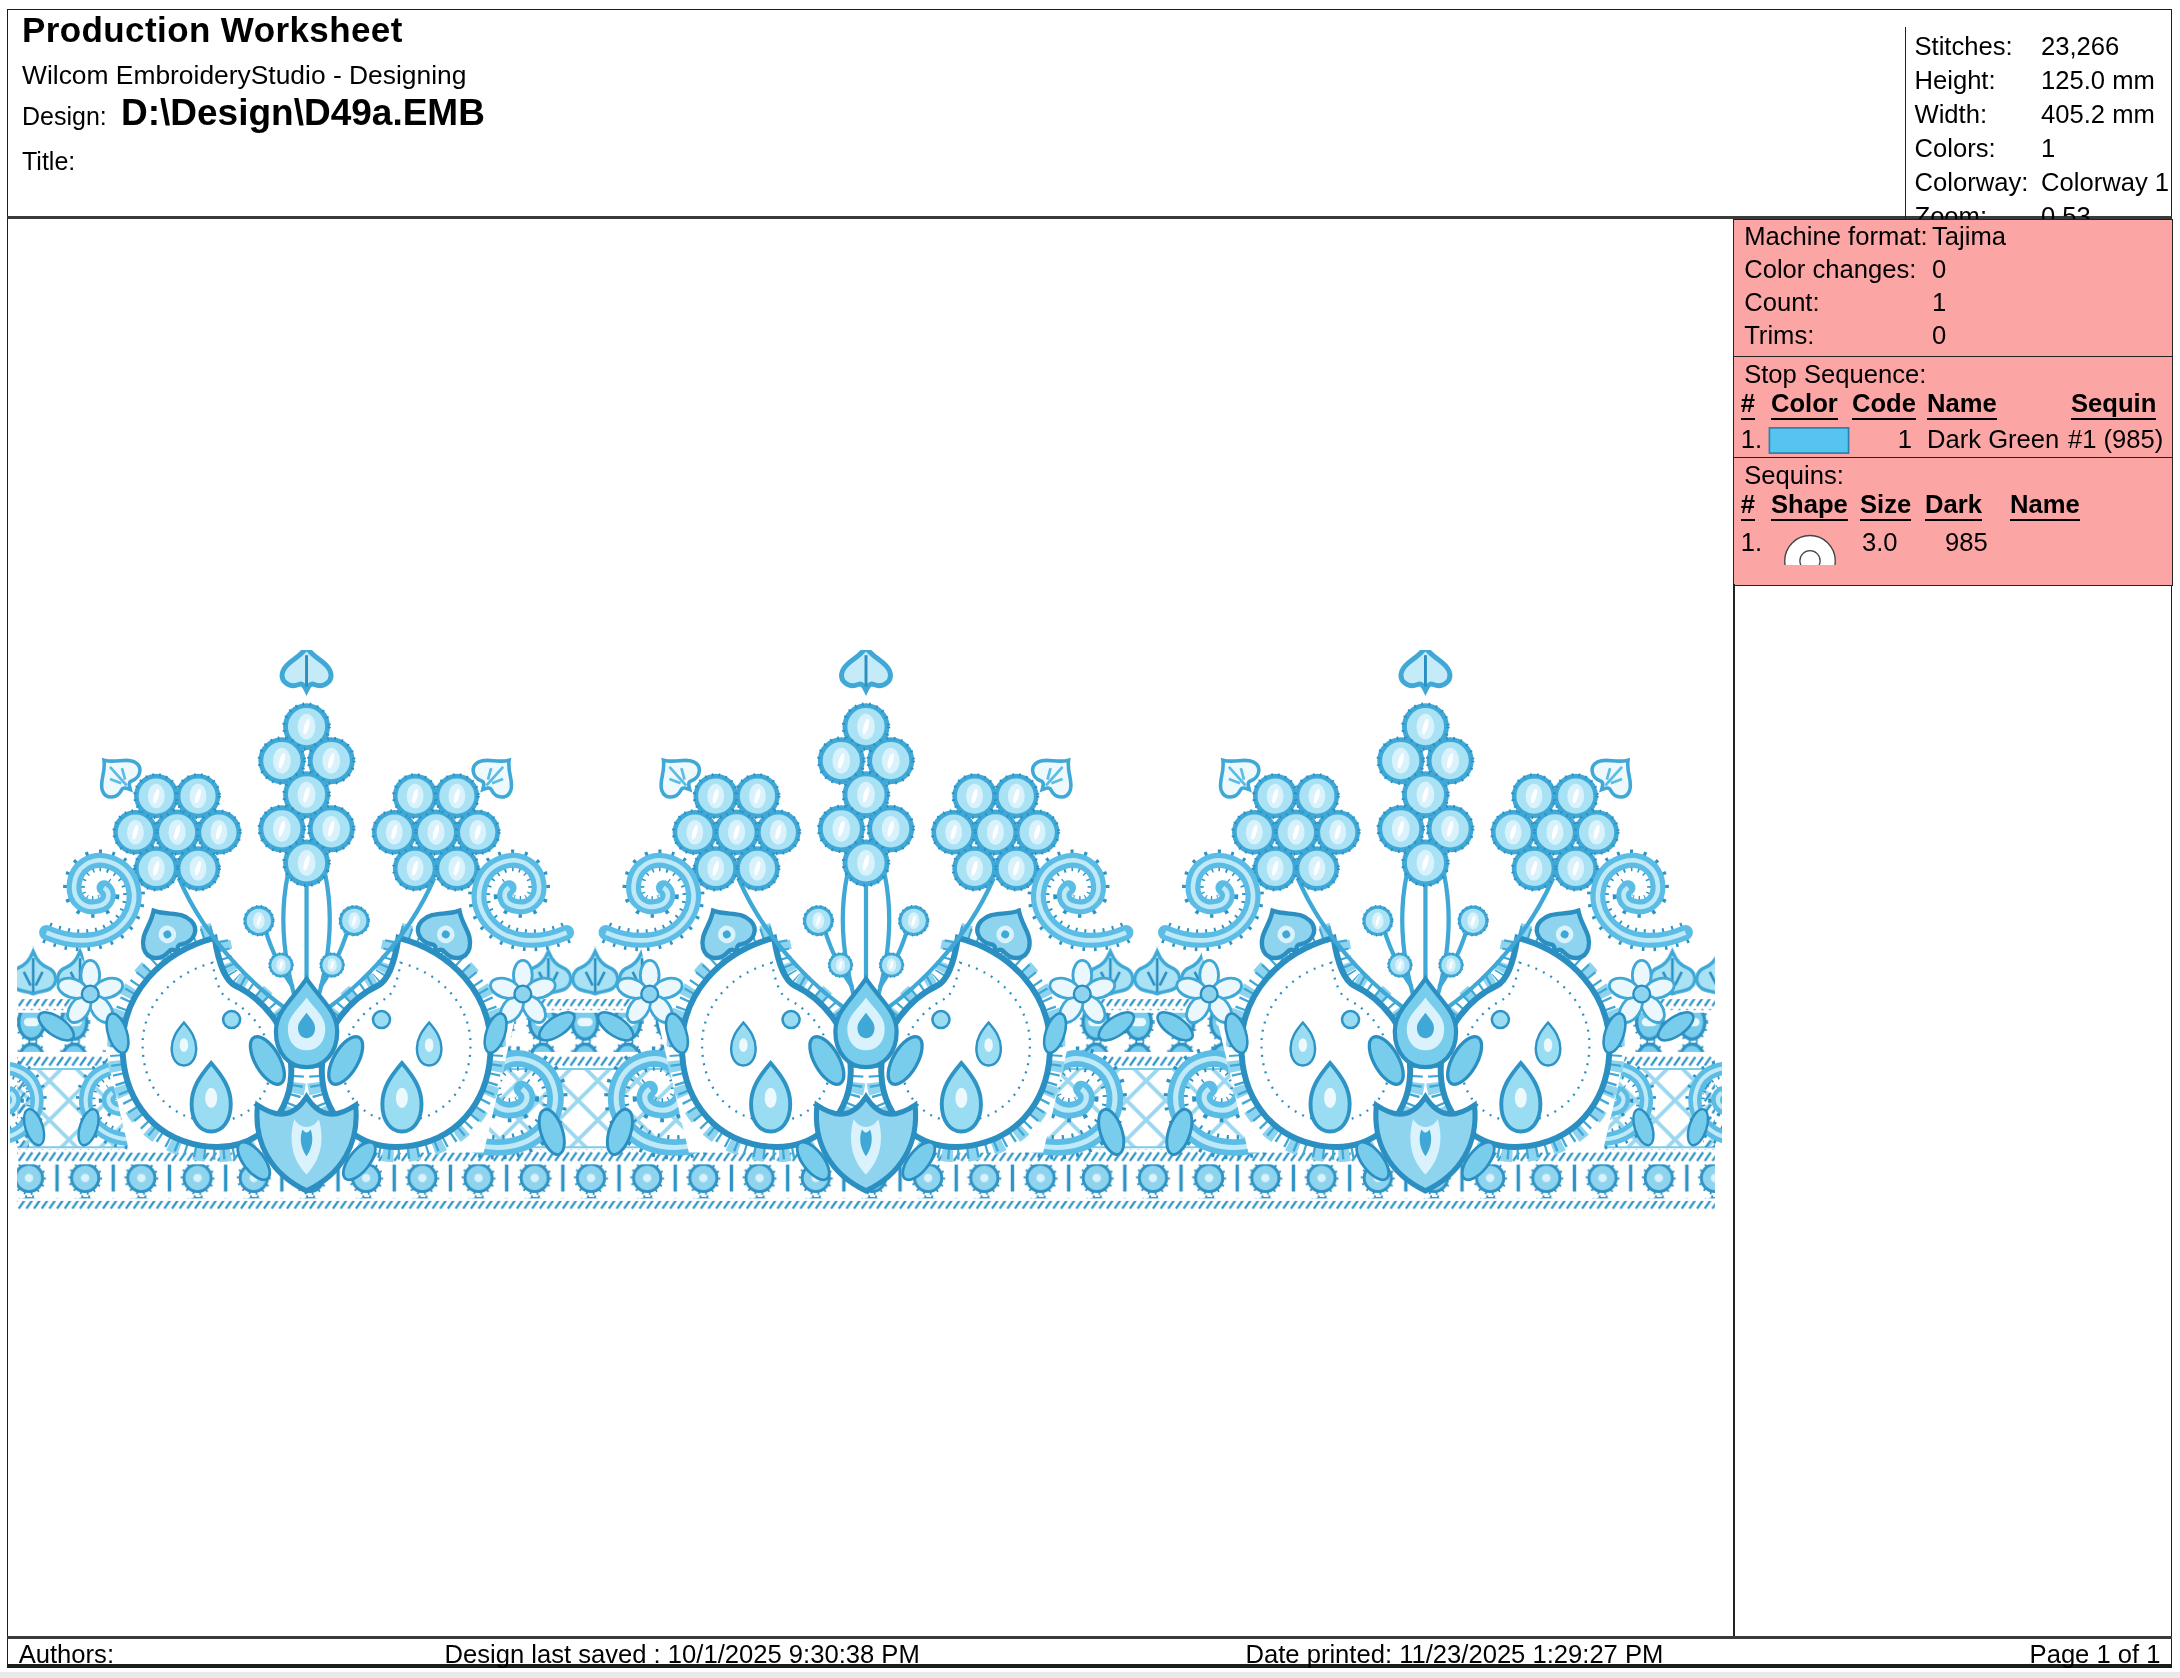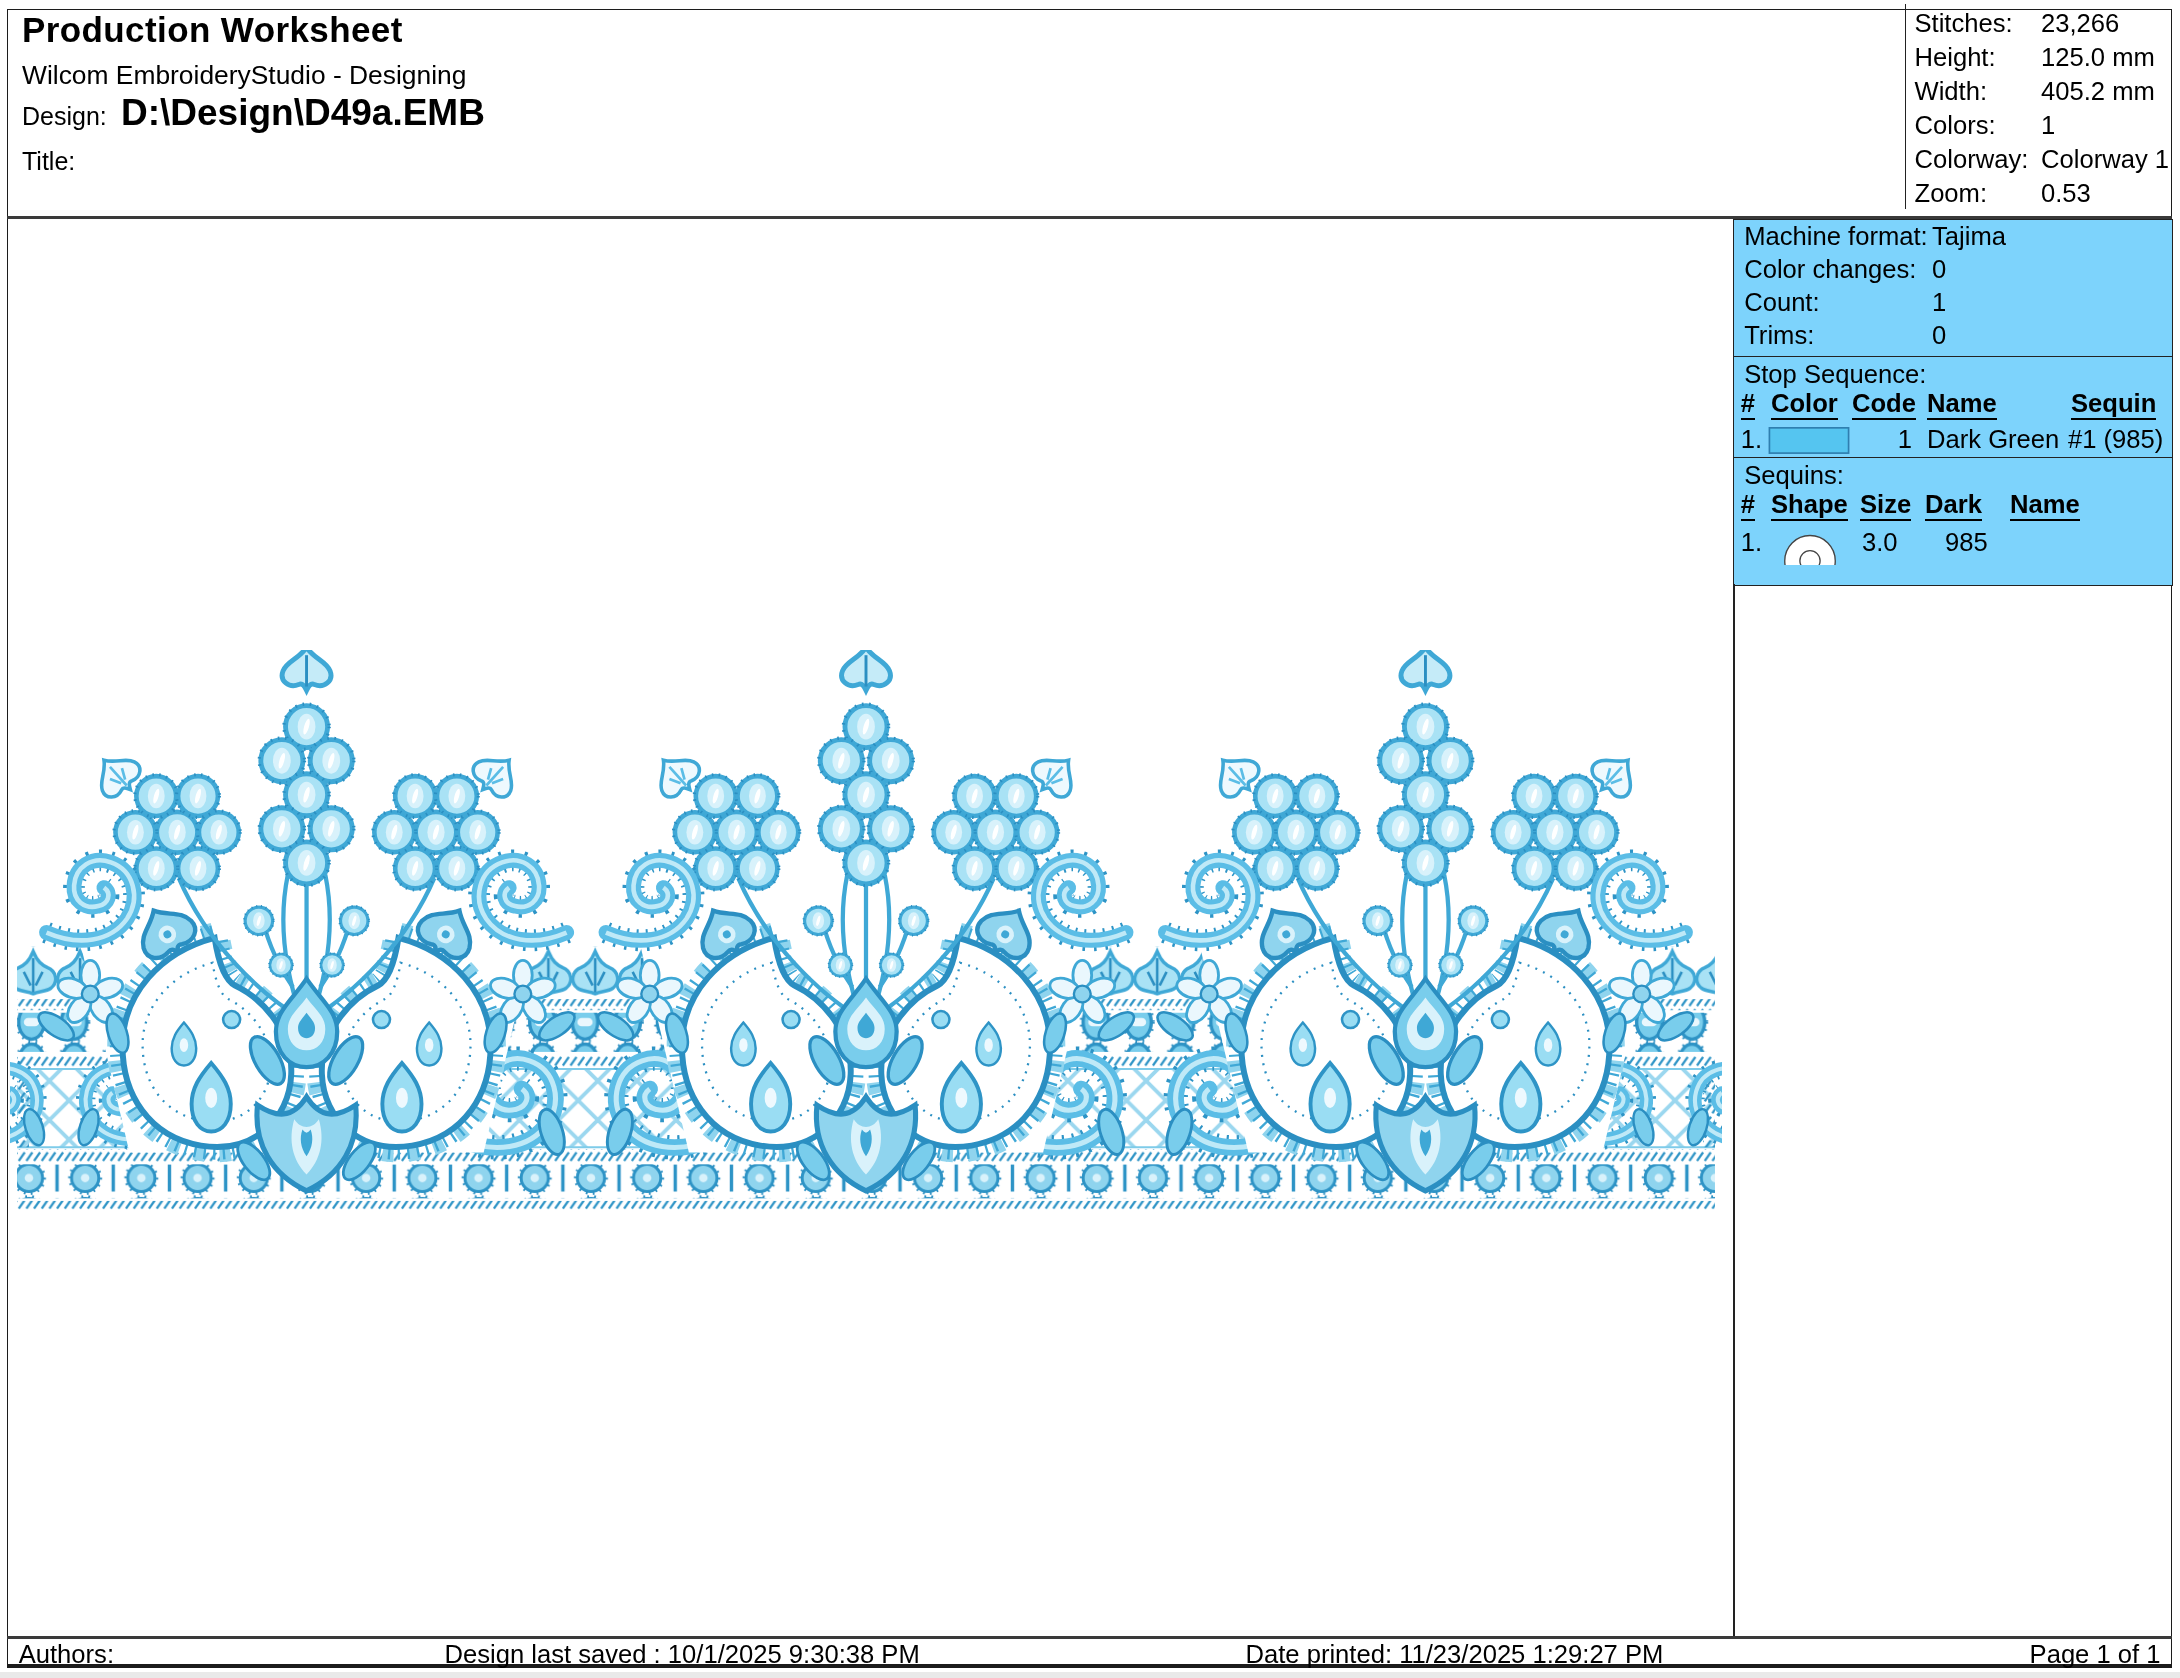--- a/index.html
+++ b/index.html
@@ -20,31 +20,31 @@
   .bottom-strip{left:0;top:1672px;width:2181px;height:6px;background:#e9e9e9;}
 
   
   .hdr-title{left:22px;top:10.2px;font-size:35px;font-weight:bold;letter-spacing:0.4px;}
   .hdr-sub{left:22px;top:60px;font-size:26.4px;}
   .hdr-design-label{left:22px;top:102px;font-size:25px;}
   .hdr-design-path{left:121px;top:92px;font-size:37px;font-weight:bold;}
   .hdr-title-label{left:22px;top:147px;font-size:25px;}
 
   .stats-box{
-    left:1905px;top:4px;width:267px;height:205px;
+    left:1905px;top:27px;width:267px;height:205px;
     border-left:1.7px solid #222;box-sizing:border-box;padding-top:1.7px;
   }
   .stat-row{position:relative;height:34px;line-height:34px;font-size:25.6px;}
   .stat-label{position:absolute;left:8.5px;}
   .stat-value{position:absolute;left:135px;}
 
   
   .panel-box{
     left:1733px;width:440px;box-sizing:border-box;
-    border:1.7px solid #222;background:#7dd3fc;font-size:25.6px;
+    border:1.7px solid #222;background:#fca5a5;font-size:25.6px;
   }
   .pbox1{top:219px;height:139px;}
   .pbox2{top:356px;height:132px;}
   .pbox3{top:457px;height:129px;}
   .info-row{position:relative;height:33px;line-height:33px;}
   .info-label{position:absolute;left:10.2px;}
   .info-value{position:absolute;left:198px;}
   .sec-title{position:absolute;left:10.2px;top:1.7px;height:31px;line-height:31px;}
   .col-head{position:absolute;top:32px;height:29px;line-height:29px;font-weight:bold;border-bottom:2.6px solid #000;}
   .cell{position:absolute;height:32px;line-height:32px;}

